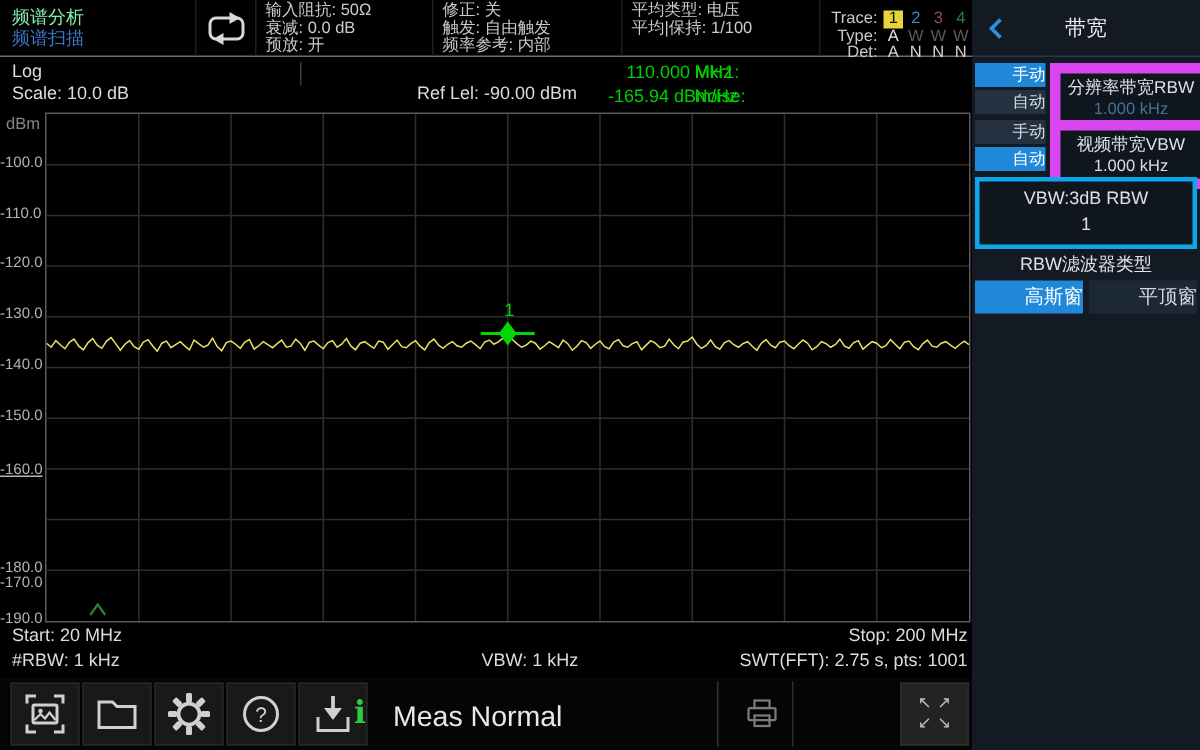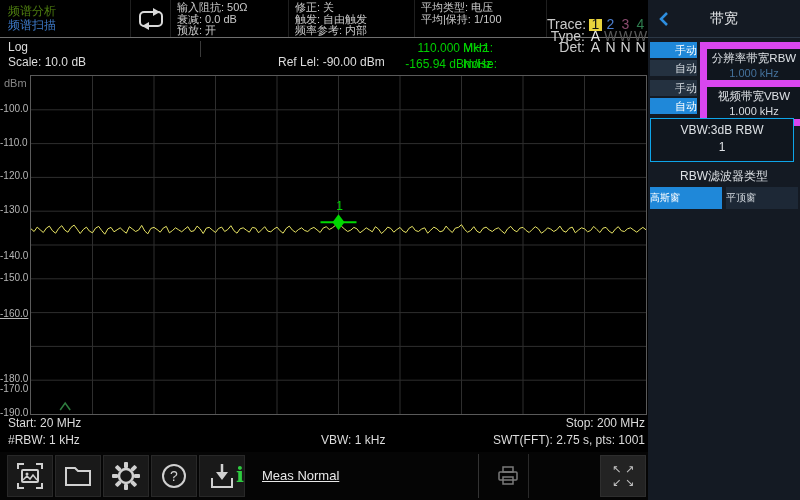--- a/index.html
+++ b/index.html
@@ -4,28 +4,28 @@
 <style>
   html,body{margin:0;padding:0;background:#000;}
   .screen{position:relative;width:800px;height:500px;background:#000;overflow:hidden;
           font-family:"Liberation Sans","DejaVu Sans",sans-serif;color:#ddd;}
   
   .topbar{position:absolute;left:0;top:0;width:648px;height:38px;display:flex;
           border-bottom:1px solid #6e6e6e;background:#000;box-sizing:border-box;}
   .topbar>div{box-sizing:border-box;}
   .sec{border-left:1px solid #1f1f1f;}
   .mode{width:130px;padding:4px 0 0 8px;font-size:12px;line-height:14px;}
-  .mode .l1{color:#4d7c0f;}
+  .mode .l1{color:#86efac;}
   .mode .l2{color:#3c77c4;}
   .loopsec{width:40px;display:flex;align-items:center;justify-content:center;}
   .info{font-size:11px;line-height:11.5px;color:#c9c9c9;padding:2px 4px 0 6px;}
   .info1{width:118px;}
   .info2{width:126px;}
   .info3{width:132px;}
-  .traceblock{width:102px;font-size:14px;line-height:11.5px;padding-top:19px;}
+  .traceblock{width:102px;font-size:11px;line-height:11.5px;padding-top:7px;}
   .trc-row{display:flex;justify-content:flex-start;}
   .trc-label{width:38px;text-align:right;color:#c9c9c9;margin-right:3px;}
   .trc-val{width:15px;text-align:center;}
   .tn1{background:#e8d33c;color:#111;width:13px;margin:0 1px;line-height:11px;}
   .tn2{color:#4d7fd0;}
   .tn3{color:#8a4a6e;}
   .tn4{color:#2e7d4f;}
   .dimW{color:#5a5a5a;}
   .briA{color:#e6e6e6;}
   .detv{color:#d6d6d6;}
@@ -40,21 +40,21 @@
   .ylab{position:absolute;left:0;width:27px;text-align:right;font-size:10px;color:#b5b5b5;}
   .dbm{position:absolute;left:4px;top:77px;font-size:11px;color:#878787;}
   
   .freqbar{position:absolute;left:0;top:414px;width:648px;height:37px;font-size:12px;color:#dcdcdc;}
   .freqbar .abs{position:absolute;white-space:nowrap;}
   
   .toolbar{position:absolute;left:0;top:452px;width:648px;height:48px;background:#050505;}
   .tbtn{position:absolute;top:3px;width:46px;height:42px;background:#191919;border:1px solid #282828;
         box-sizing:border-box;display:flex;align-items:center;justify-content:center;}
   .tsep{position:absolute;top:2px;height:44px;width:1px;background:#333;}
-  .meastxt{position:absolute;font-size:13px;color:#e8e8e8;text-decoration:underline;}
+  .meastxt{position:absolute;font-size:19px;color:#e8e8e8;}
   .infoi{position:absolute;color:#2ecc40;font-family:"DejaVu Serif",serif;font-weight:bold;
          font-size:21px;line-height:21px;}
   .timeblk{position:absolute;left:531px;top:5px;width:66px;text-align:center;font-size:11.5px;
            line-height:15px;color:#d8d8d8;}
   .expandbtn{position:absolute;left:600px;top:3px;width:46px;height:42px;background:#232323;
              border:1px solid #2e2e2e;box-sizing:border-box;display:flex;align-items:center;justify-content:center;}
   .arrgrid{display:grid;grid-template-columns:13px 13px;grid-template-rows:13px 13px;
            font-size:11px;color:#c0c0c0;line-height:13px;text-align:center;}
   
   .panel{position:absolute;left:648px;top:0;width:152px;height:500px;background:#141a23;}
@@ -63,27 +63,27 @@
   .backbtn{position:absolute;left:8px;top:10px;width:18px;height:18px;}
   .pbtn{position:absolute;left:2px;width:47px;height:16px;background:#243140;color:#d4dae0;
         font-size:11px;line-height:16px;text-align:right;}
   .pbtn.sel{background:#1f88d9;color:#fff;}
   .ptile{position:absolute;left:52px;width:94px;height:32px;border:7px solid #d946ef;
          background:#10161e;text-align:center;}
   .ptile .lbl{font-size:11.5px;color:#dde1e5;margin-top:2px;}
   .ptile .val{font-size:11px;margin-top:1px;}
   .valblue{color:#44719b;}
   .valwhite{color:#d8dde2;}
-  .ratio-tile{position:absolute;left:2px;top:118px;width:142px;height:42px;border:1px solid #0ea5e9;
+  .ratio-tile{position:absolute;left:2px;top:118px;width:142px;height:42px;border:3px solid #0ea5e9;
               background:#10161e;text-align:center;}
   .ratio-tile .lbl{font-size:12px;color:#dde1e5;margin-top:4px;}
   .ratio-tile .val{font-size:12px;color:#dde1e5;margin-top:3px;}
   .filter-lbl{position:absolute;left:0;top:168px;width:152px;text-align:center;font-size:12px;color:#dde1e5;}
-  .fbtn{position:absolute;top:187px;width:72px;height:22px;font-size:10px;line-height:22px;
-        text-align:left;background:#1d2836;color:#d4dae0;}
+  .fbtn{position:absolute;top:187px;width:72px;height:22px;font-size:13px;line-height:22px;
+        text-align:right;background:#1d2836;color:#d4dae0;}
   .fbtn.sel{background:#1f88d9;color:#fff;}
   svg text{font-family:"Liberation Sans","DejaVu Sans",sans-serif;}
 </style>
 </head>
 <body>
 
 <div class="screen">
 
   <div class="topbar">
     <div class="mode">
@@ -146,21 +146,21 @@
     <div class="abs green" style="left:463px;top:18px;">Noise:</div>
     <div class="abs green" style="right:156px;top:18px;">-165.94 dBm/Hz</div>
   </div>
 
   <div class="dbm">dBm</div>
   <div id="ylabels">
       <div class="ylab" style="top: 102.8px;">-100.0</div>
       <div class="ylab" style="top: 136.6px;">-110.0</div>
       <div class="ylab" style="top: 170.4px;">-120.0</div>
       <div class="ylab" style="top: 204.2px;">-130.0</div>
-      <div class="ylab" style="top: 250px;">-140.0</div>
+      <div class="ylab" style="top: 238px;">-140.0</div>
       <div class="ylab" style="top: 271.8px;">-150.0</div>
       <div class="ylab" style="top: 308px; text-decoration: underline;">-160.0</div>
       <div class="ylab" style="top: 339.4px; margin-top: 44px;">-170.0</div>
       <div class="ylab" style="top: 373.2px;">-180.0</div>
       <div class="ylab" style="top: 407px;">-190.0</div>
     </div>
   <div class="plot">
     <svg id="plot-svg" width="615" height="338" viewBox="0 0 615 338">
         <line x1="61.5" y1="0" x2="61.5" y2="338" stroke="#2e2e2e" stroke-width="1"></line>
         <line x1="123.0" y1="0" x2="123.0" y2="338" stroke="#2e2e2e" stroke-width="1"></line>

